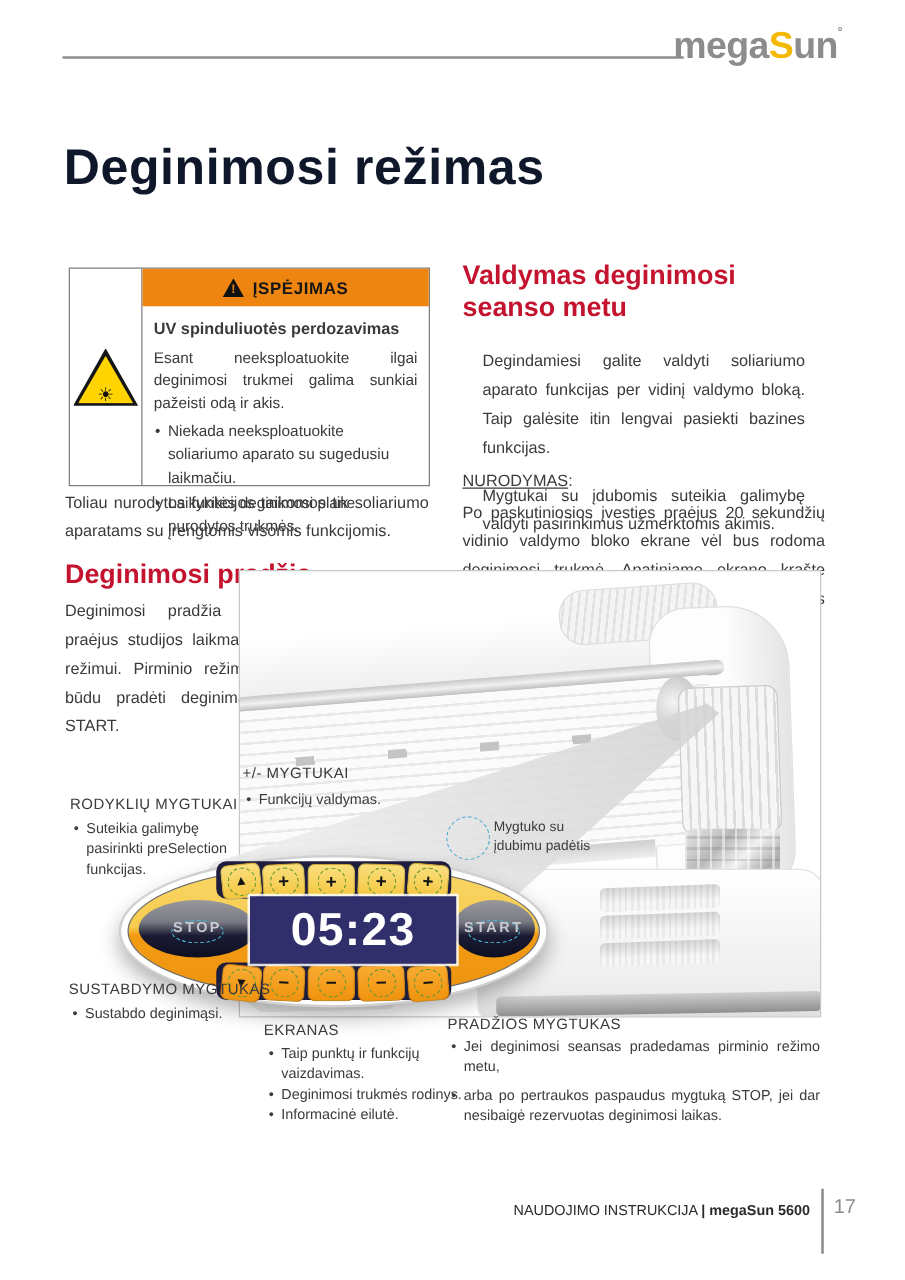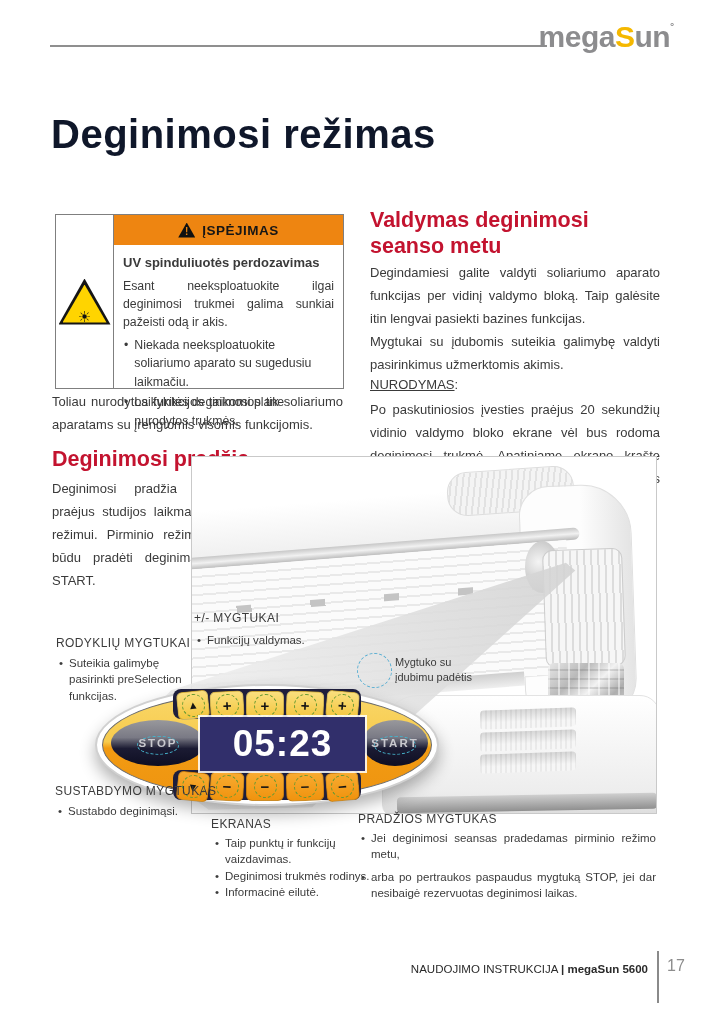--- a/index.html
+++ b/index.html
@@ -38,21 +38,21 @@
   .bul .t{flex:1;}
 
   
   .para{font-size:13px;line-height:1.76;text-align:justify;}
   .intro-para{left:52px;top:391px;width:291px;}
   .h-red{font-size:21.5px;font-weight:bold;color:#c3132f;line-height:1.22;}
   .h-left{left:52px;top:446px;}
   .para-left{left:52px;top:478px;width:291px;}
   .h-right{left:370px;top:207px;width:295px;}
   .para-right{left:370px;top:262px;width:290px;}
-  .para-right p{margin:0;}
+  .para-right p{margin:16px;}
   .note-label{left:370px;top:377px;font-size:13px;}
   .note-label .ul{text-decoration:underline;}
   .note-body{left:370px;top:399px;width:290px;}
 
   
   .photo-box{left:191px;top:456px;width:464px;height:356px;border:1px solid #c9c9c9;background:#fff;overflow:hidden;z-index:1;}
   .bed{position:absolute;}
   .bed-pillow{left:255px;top:12px;width:125px;height:42px;border:1px solid #ddd;border-radius:20px;
      background:repeating-linear-gradient(100deg,#f4f4f4 0 4px,#e2e2e2 4px 6px);transform:rotate(-4deg);}
   .bed-cap{left:330px;top:28px;width:110px;height:232px;border:1px solid #e0e0e0;border-radius:30px 50px 40px 30px;

